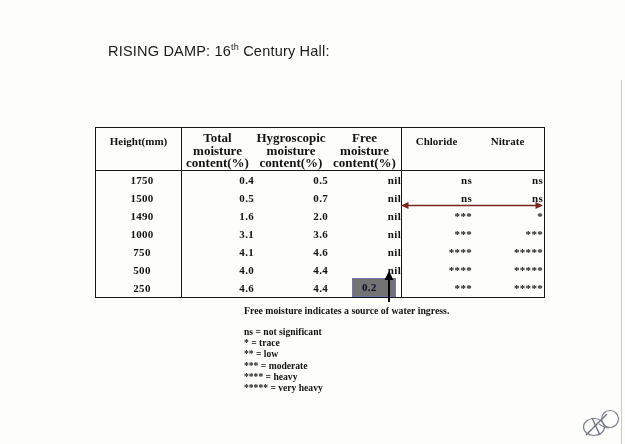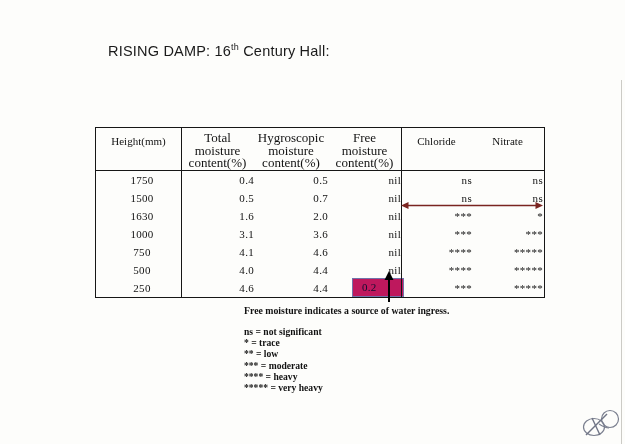--- a/index.html
+++ b/index.html
@@ -20,21 +20,21 @@
   .doc-title sup { font-size:9px; }
   .intro {
     position:absolute; left:105px; top:82px; width:440px;
     font-size:11.5px; line-height:15px; color:#1c1c1c;
   }
 
   
   .damp-table {
     position:absolute; left:95px; top:127px; width:450px; height:171px;
     border:1.4px solid #161616; box-sizing:border-box;
-    font-family:"Liberation Serif","DejaVu Serif",serif; font-weight:400; color:#121212;
+    font-family:"Liberation Serif","DejaVu Serif",serif; font-weight:700; color:#121212;
   }
   .vline { position:absolute; top:0; bottom:0; width:1.2px; background:#161616; z-index:2; }
   .vline-1 { left:85px; }
   .vline-2 { left:305px; }
   .hline-header { position:absolute; left:0; right:0; top:42px; height:1.2px; background:#161616; z-index:2; }
 
   .thead { position:absolute; left:0; top:0; width:447px; height:42px; display:grid;
            grid-template-columns:85px 73px 74px 73px 71px 71px; }
   .th { text-align:center; }
   .th-single { padding-top:7px; font-size:11px; }
@@ -43,22 +43,22 @@
   .tbody { position:absolute; left:0; top:43.5px; width:447px; height:125px;
            display:grid; grid-auto-rows:1fr; }
   .trow { display:grid; grid-template-columns:85px 73px 74px 73px 71px 71px; align-items:center;
           font-size:11px; }
   .td { text-align:right; letter-spacing:0.3px; }
   .td-height { text-align:center; padding-left:7px; }
 
   .range-arrow { position:absolute; left:305px; top:72.5px; width:142px; height:9px; z-index:3; }
 
   .free-highlight {
-    position:absolute; left:256px; top:150px; width:52px; height:18.6px;
-    background:#be185d; border:1px solid #7173aa; box-sizing:border-box; z-index:1;
+    position:absolute; left:256px; top:150px; width:44px; height:18.6px;
+    background:#737373; border:1px solid #7173aa; box-sizing:border-box; z-index:1;
   }
   .free-highlight .val {
     font-size:11px; line-height:16px; padding-left:9px; color:#0d0d30; letter-spacing:0.3px;
   }
   .up-arrow { position:absolute; left:286px; top:143px; width:14px; height:33px; z-index:4; }
 
   
   .note-title {
     position:absolute; left:244px; top:305px;
     font:700 9.8px "Liberation Serif","DejaVu Serif",serif; color:#121212;
@@ -118,21 +118,21 @@
     </div>
     <div class="trow">
       <div class="td td-height">1500</div>
       <div class="td">0.5</div>
       <div class="td">0.7</div>
       <div class="td">nil</div>
       <div class="td">ns</div>
       <div class="td">ns</div>
     </div>
     <div class="trow">
-      <div class="td td-height">1630</div>
+      <div class="td td-height">1490</div>
       <div class="td">1.6</div>
       <div class="td">2.0</div>
       <div class="td">nil</div>
       <div class="td">***</div>
       <div class="td">*</div>
     </div>
     <div class="trow">
       <div class="td td-height">1000</div>
       <div class="td">3.1</div>
       <div class="td">3.6</div>

